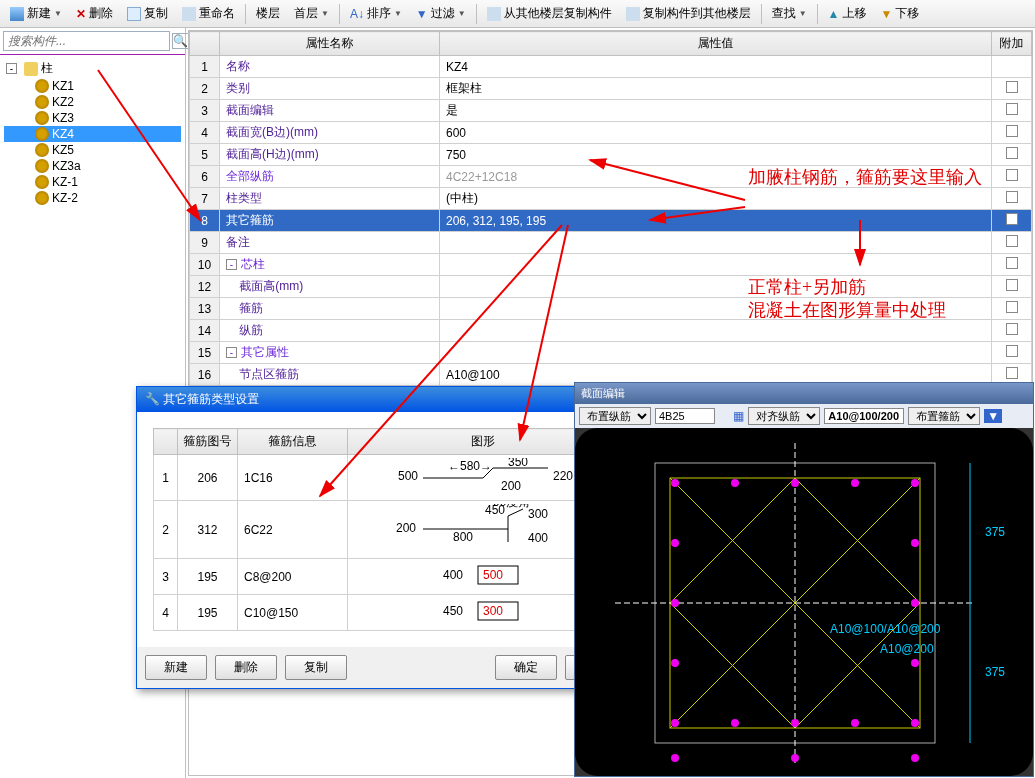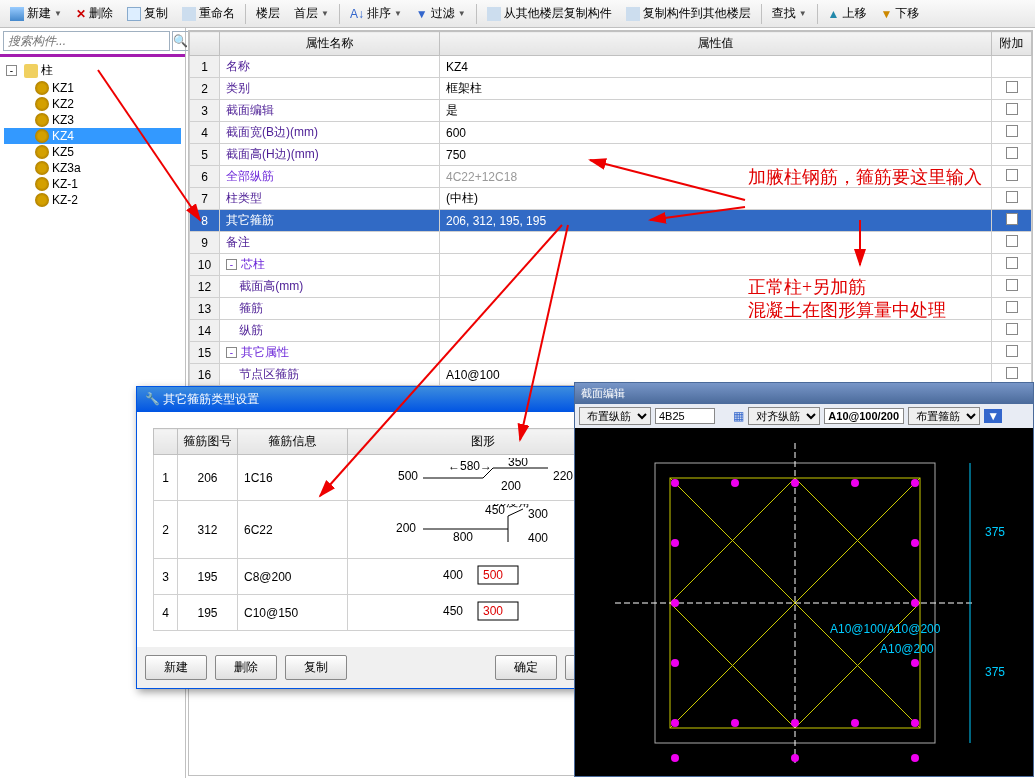--- a/index.html
+++ b/index.html
@@ -6,21 +6,21 @@
 body { background: #fff; width: 1035px; height: 778px; overflow: hidden; position: relative; }
 
 .toolbar { height: 28px; background: linear-gradient(#fafafa,#e8e8e8); border-bottom: 1px solid #c0c0c0; display: flex; align-items: center; padding: 0 4px; gap: 2px; }
 .tb-btn { padding: 2px 6px; display: flex; align-items: center; gap: 3px; cursor: pointer; border-radius: 2px; }
 .tb-sep { width: 1px; height: 20px; background: #c0c0c0; margin: 0 2px; }
 .tb-ico { display: inline-block; width: 14px; height: 14px; }
 .dd-arrow { font-size: 8px; color: #555; }
 
 .main { display: flex; height: calc(100% - 28px); }
 .left-panel { width: 186px; border-right: 1px solid #c0c0c0; display: flex; flex-direction: column; }
-.search-bar { display: flex; padding: 3px; border-bottom: 3px solid #a21caf; }
+.search-bar { display: flex; padding: 3px; border-bottom: 1px solid #a21caf; align-items: center; }
 .search-bar input { flex: 1; border: 1px solid #a0b0c0; padding: 2px 4px; font-style: italic; color: #999; }
 .search-bar .sbtn { width: 22px; border: 1px solid #a0b0c0; margin-left: 2px; display: flex; align-items: center; justify-content: center; cursor: pointer; color: #4080a0; }
 
 .tree { padding: 4px; overflow: auto; }
 .tree-row { display: flex; align-items: center; padding: 1px 2px; cursor: pointer; gap: 3px; }
 .tree-row.sel { background: #3399ff; color: #fff; }
 .tree-indent { width: 26px; }
 .tree-ico { display: inline-block; width: 14px; height: 14px; border-radius: 7px; }
 .tree-ico.gear { background: radial-gradient(circle, #d4a000 40%, #b08000 70%); }
 .tree-ico.folder { background: #f0d060; border-radius: 2px; }
@@ -52,21 +52,21 @@
 .dlg-grid td { border: 1px solid #d0d0d0; padding: 3px 6px; text-align: center; height: 36px; }
 .dlg-grid td.tl { text-align: left; }
 .dlg-btns { padding: 8px; background: #f0f0f0; display: flex; gap: 8px; }
 .dlg-btns .spacer { flex: 1; }
 .dlg-btn { padding: 3px 18px; border: 1px solid #888; background: linear-gradient(#fff,#e0e0e0); cursor: pointer; border-radius: 2px; }
 
 .section-editor { position: absolute; background: #333; border: 1px solid #4a6a9a; }
 .se-title { background: linear-gradient(#7896c8,#4a6a9a); color: #fff; padding: 3px 6px; font-size: 11px; }
 .se-toolbar { background: #e8ecf4; padding: 3px 4px; display: flex; align-items: center; gap: 4px; }
 .se-toolbar select, .se-toolbar input { border: 1px solid #888; padding: 1px 3px; font-size: 11px; }
-.se-canvas { background: #000; position: relative; }
+.se-canvas { background: #000; position: relative; border-radius: 23px; }
 
 .annotation { position: absolute; color: #e00000; font-size: 18px; font-family: SimSun; pointer-events: none; z-index: 50; }
 </style>
 </head>
 <body>
 
 <div class="toolbar">
   <div class="tb-btn">
       <span class="tb-ico" style="background:linear-gradient(#9cf,#48c)"></span>
       <span>新建</span>

